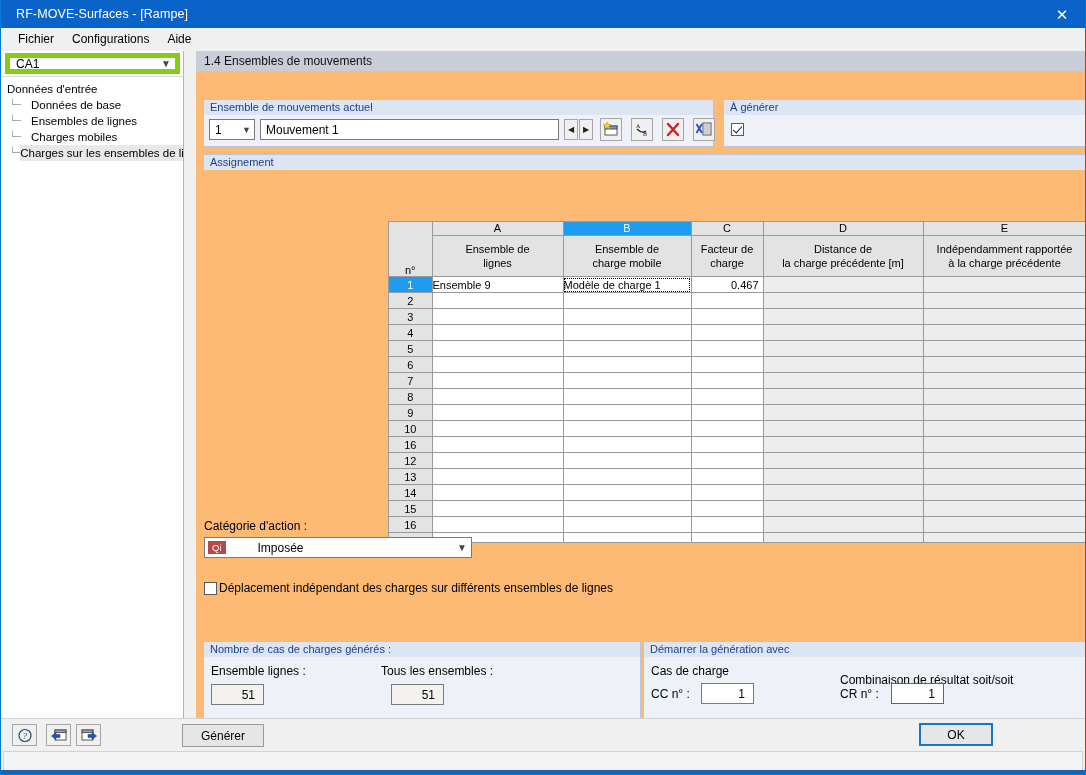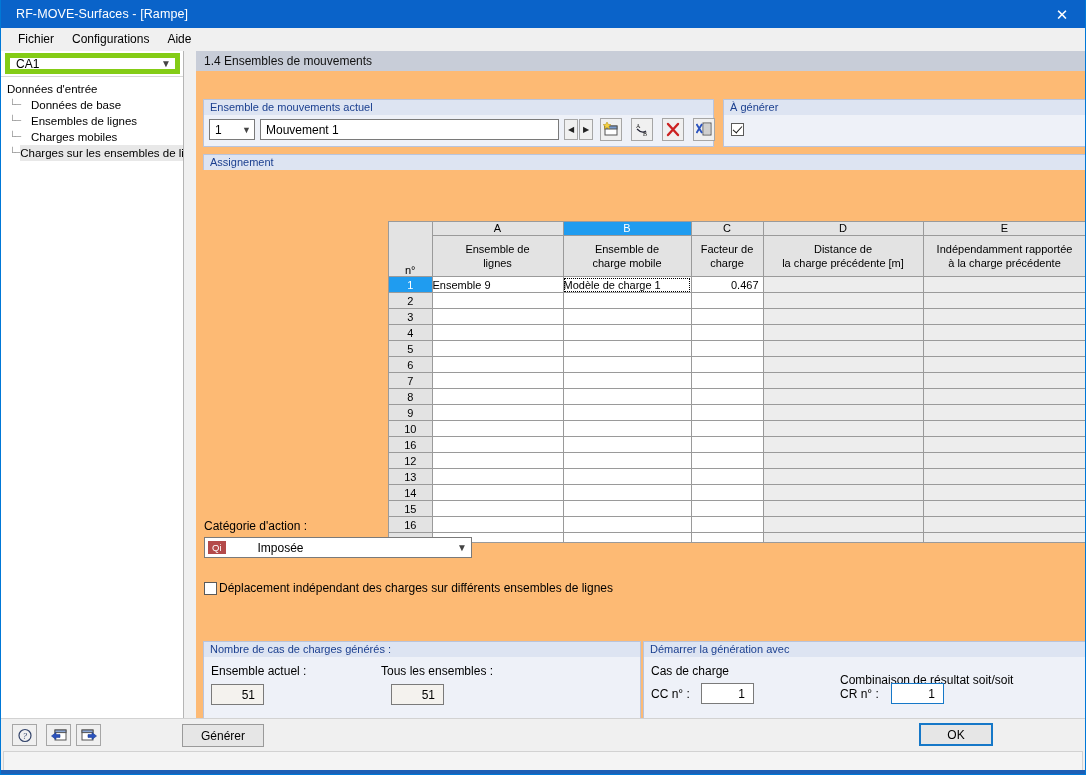--- a/index.html
+++ b/index.html
@@ -620,21 +620,21 @@
         </div>
 
         <div style="position:absolute; left:8px; top:510px; display:flex; align-items:center;">
           <span class="chk"></span>
           <span class="lbl-plain" style="margin-left:2px;">Déplacement indépendant des charges sur différents ensembles de lignes</span>
         </div>
 
         <div class="grp" style="left:7px; top:570px; width:438px;">
           <div class="grp-head">Nombre de cas de charges générés :</div>
           <div class="grp-body" style="height:72px; position:relative;">
-            <div class="lbl-plain" style="position:absolute; left:7px; top:7px;">Ensemble actuel :</div>
+            <div class="lbl-plain" style="position:absolute; left:7px; top:7px;">Ensemble lignes :</div>
             <div class="numbox" style="position:absolute; left:7px; top:27px; width:53px;">
               <span>51</span>
             </div>
             <div class="lbl-plain" style="position:absolute; left:177px; top:7px;">Tous les ensembles :</div>
             <div class="numbox" style="position:absolute; left:187px; top:27px; width:53px;">
               <span>51</span>
             </div>
           </div>
         </div>
 

